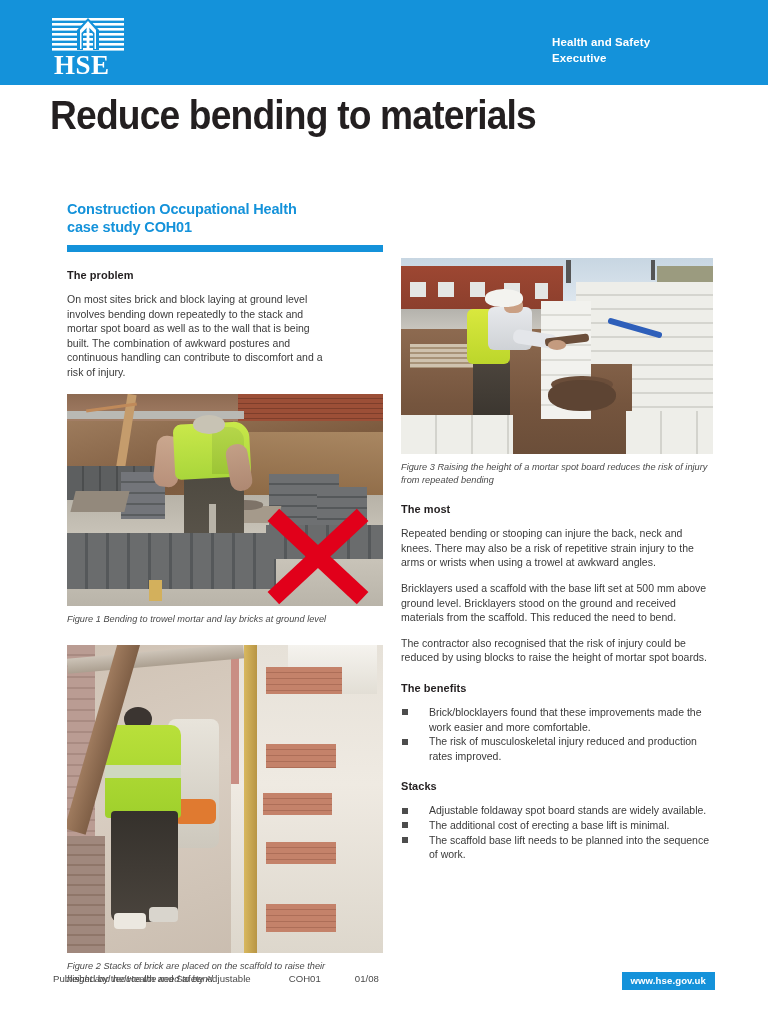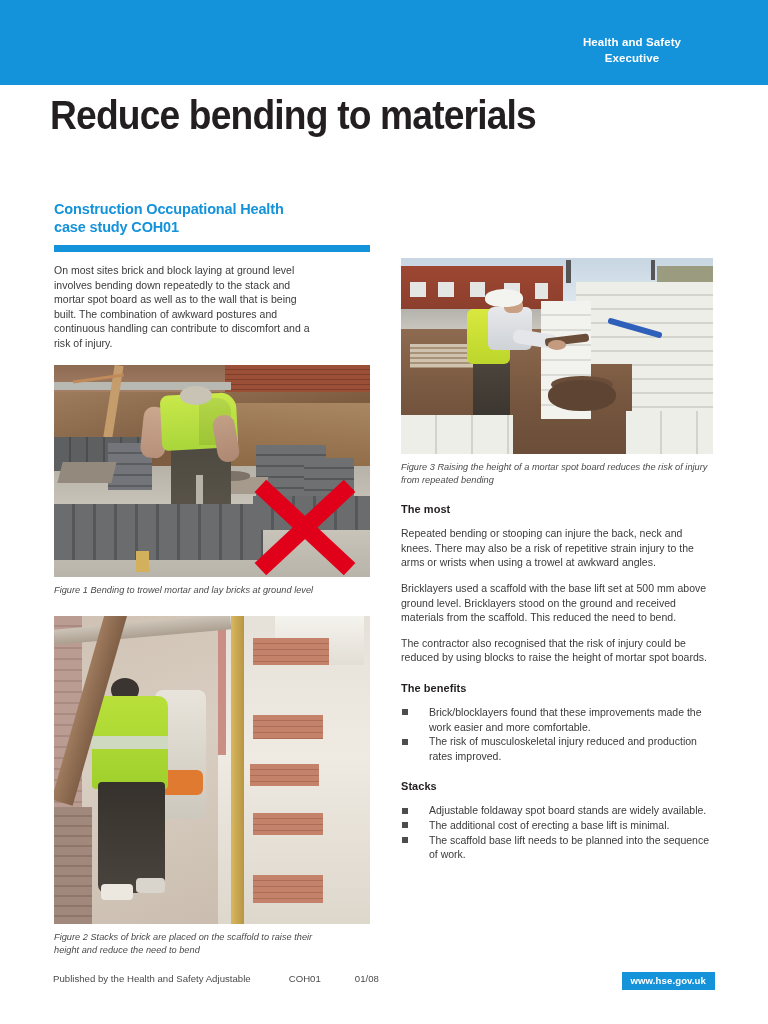--- a/index.html
+++ b/index.html
@@ -27,21 +27,21 @@
     position: absolute;
     left: 52px; top: 16px;
     width: 72px; height: 62px;
   }
   .hse-logo svg { display: block; }
 
   .hse-org-name {
     position: absolute;
     right: 56px; top: 34px;
     width: 160px;
-    text-align: center;
+    text-align: left;
     color: #ffffff;
     font-size: 11.5px;
     font-weight: bold;
     line-height: 16px;
     letter-spacing: 0.1px;
   }
 
   
   .doc-title {
     position: absolute;
@@ -52,21 +52,21 @@
     letter-spacing: -0.9px;
     font-stretch: condensed;
     transform: scaleX(0.93);
     transform-origin: left center;
     white-space: nowrap;
   }
 
   
   .col-left {
     position: absolute;
-    left: 54px; top: 200px;
+    left: 67px; top: 200px;
     width: 263px;
   }
   .col-right {
     position: absolute;
     left: 401px; top: 258px;
     width: 312px;
   }
 
   .case-title {
     color: #1492da;
@@ -322,36 +322,58 @@
     font-size: 9.6px;
     font-weight: bold;
     padding: 3px 9px 4px 9px;
     letter-spacing: 0.1px;
   }
 </style>
 </head>
 <body>
 
 <div class="header-band">
+  <div class="hse-logo">
+    <svg width="72" height="62" viewBox="0 0 72 62" aria-hidden="true">
+      <g fill="#ffffff">
+        <rect x="0" y="2" width="72" height="2.6"></rect>
+        <rect x="0" y="7" width="72" height="2.6"></rect>
+        <rect x="0" y="12" width="72" height="2.6"></rect>
+        <rect x="0" y="17" width="72" height="2.6"></rect>
+        <rect x="0" y="22" width="72" height="2.6"></rect>
+        <rect x="0" y="27" width="72" height="2.6"></rect>
+        <rect x="0" y="32" width="72" height="2.6"></rect>
+      </g>
+      <g fill="#1492da">
+        <path d="M36 2 L47 14 L47 34 L41 34 L41 18 L36 13 L31 18 L31 34 L25 34 L25 14 Z"></path>
+      </g>
+      <g fill="#ffffff">
+        <path d="M36 5 L44 14 L44 33 L42.5 33 L42.5 17 L36 10.5 L29.5 17 L29.5 33 L28 33 L28 14 Z"></path>
+        <rect x="34.6" y="9" width="2.8" height="25"></rect>
+      </g>
+      <text x="2" y="58" font-family="&quot;Liberation Serif&quot;, serif" font-size="27" font-weight="bold" fill="#ffffff" letter-spacing="0.5">HSE</text>
+    </svg>
+  </div>
   <div class="hse-org-name">
     <span>Health and Safety</span><br>
     <span>Executive</span>
   </div>
 </div>
 
 <div class="doc-title">Reduce bending to materials</div>
 
 <div class="col-left">
 
   <div class="case-title">
     <span>Construction Occupational Health</span><br>
     <span>case study COH01</span>
   </div>
   <div class="rule-bar"></div>
 
+  <h3 class="section-head">The problem</h3>
   <p class="body-text">On most sites brick and block laying at ground level involves bending down repeatedly to the stack and mortar spot board as well as to the wall that is being built. The combination of awkward postures and continuous handling can contribute to discomfort and a risk of injury.</p>
 
   <div class="photo" id="figure1-photo">
     <div class="layer f1-sky"></div>
     <div class="layer f1-brickwall"></div>
     <div class="layer f1-fence"></div>
     <div class="layer f1-soil"></div>
     <div class="layer f1-soil2"></div>
     <div class="layer f1-timber1"></div>
     <div class="layer f1-timber2"></div>

